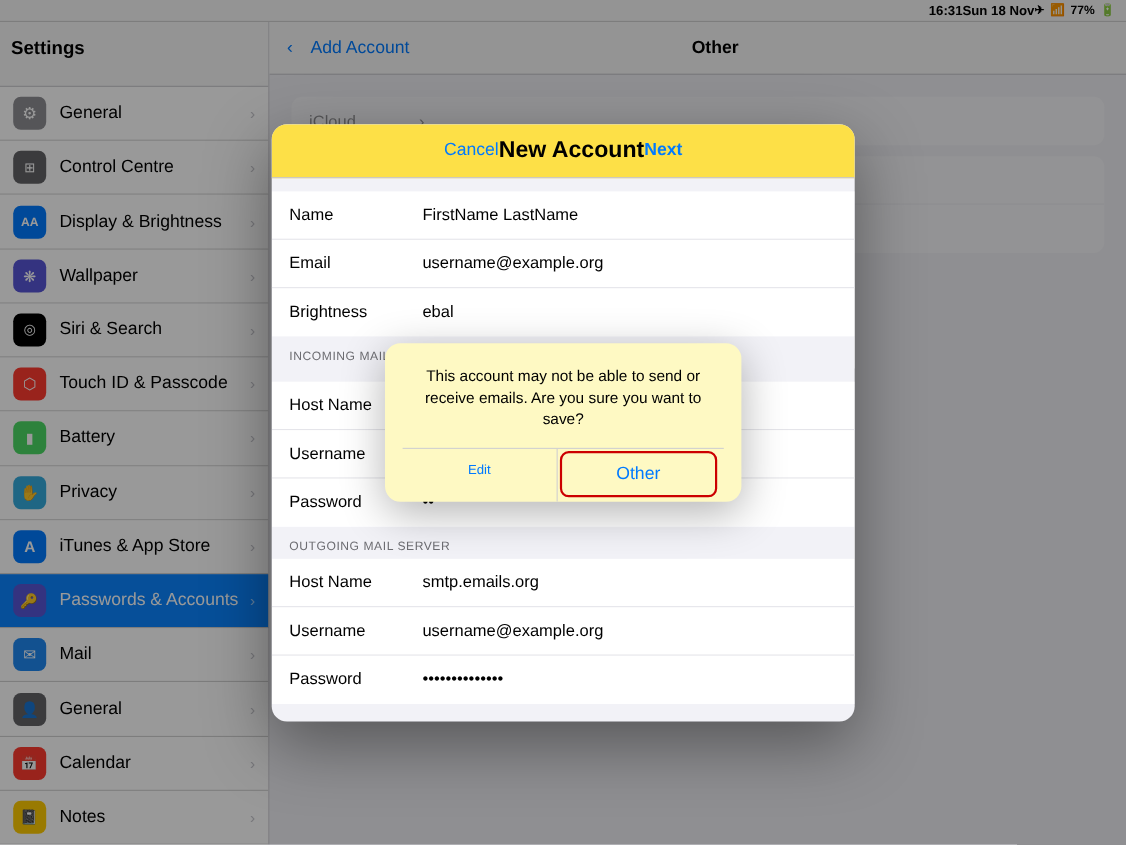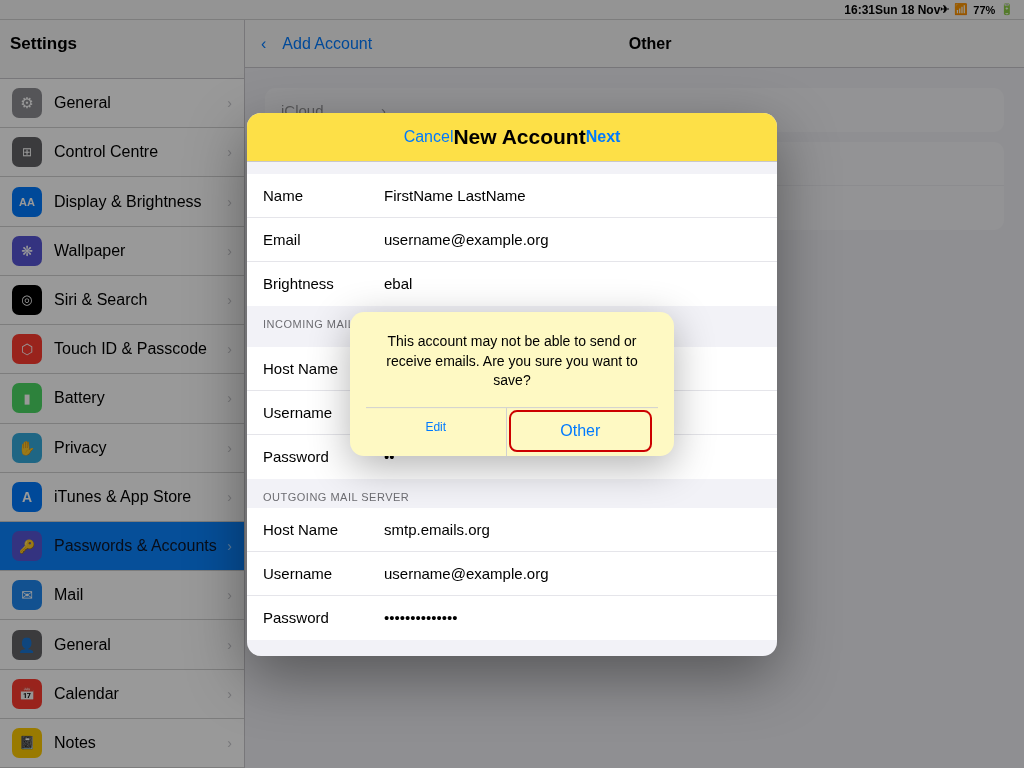--- a/index.html
+++ b/index.html
@@ -59,21 +59,21 @@
       align-items: center;
       padding: 10px 12px;
       border-bottom: 1px solid #d0d0d0;
       background: #fff;
       cursor: pointer;
       min-height: 46px;
     }
     .sidebar-item.active {
       background: #0a84ff;
     }
-    .sidebar-item.active .sidebar-item-label { color: #0f172a; }
+    .sidebar-item.active .sidebar-item-label { color: #ffffff; }
     .sidebar-item-icon {
       width: 30px;
       height: 30px;
       border-radius: 7px;
       margin-right: 12px;
       display: flex;
       align-items: center;
       justify-content: center;
       font-size: 16px;
       flex-shrink: 0;

